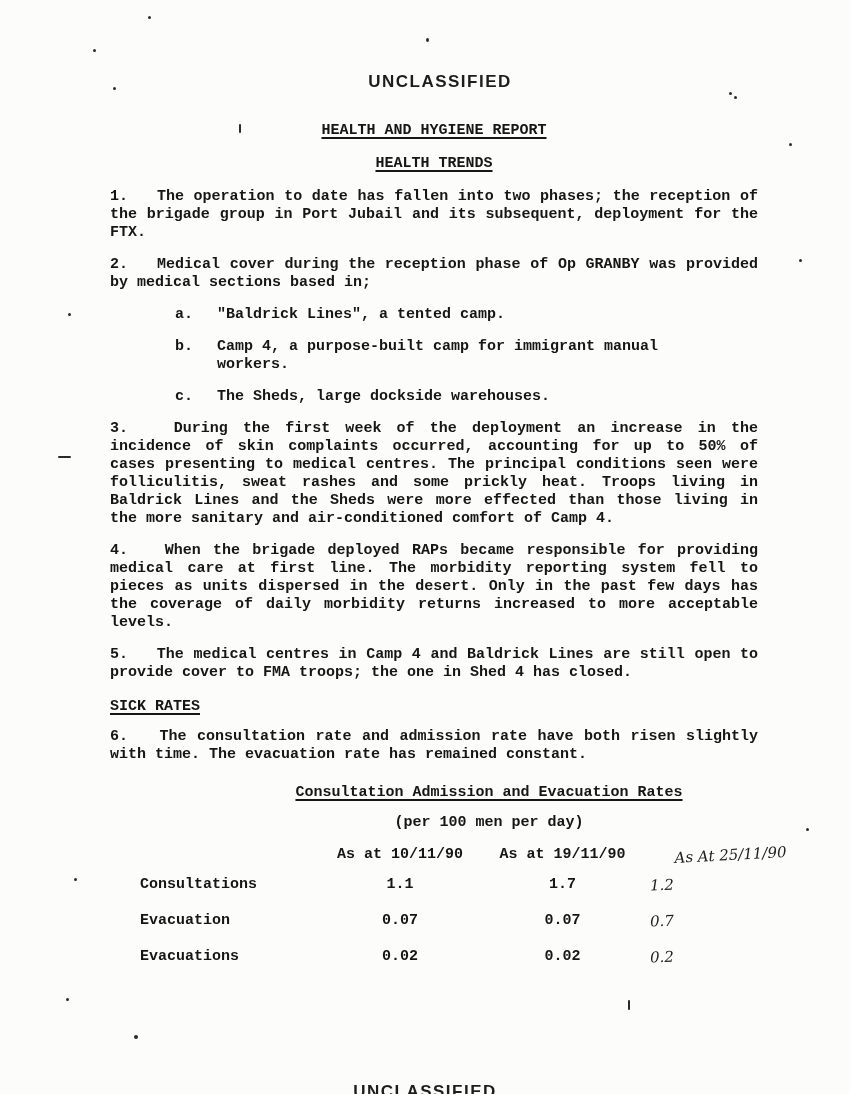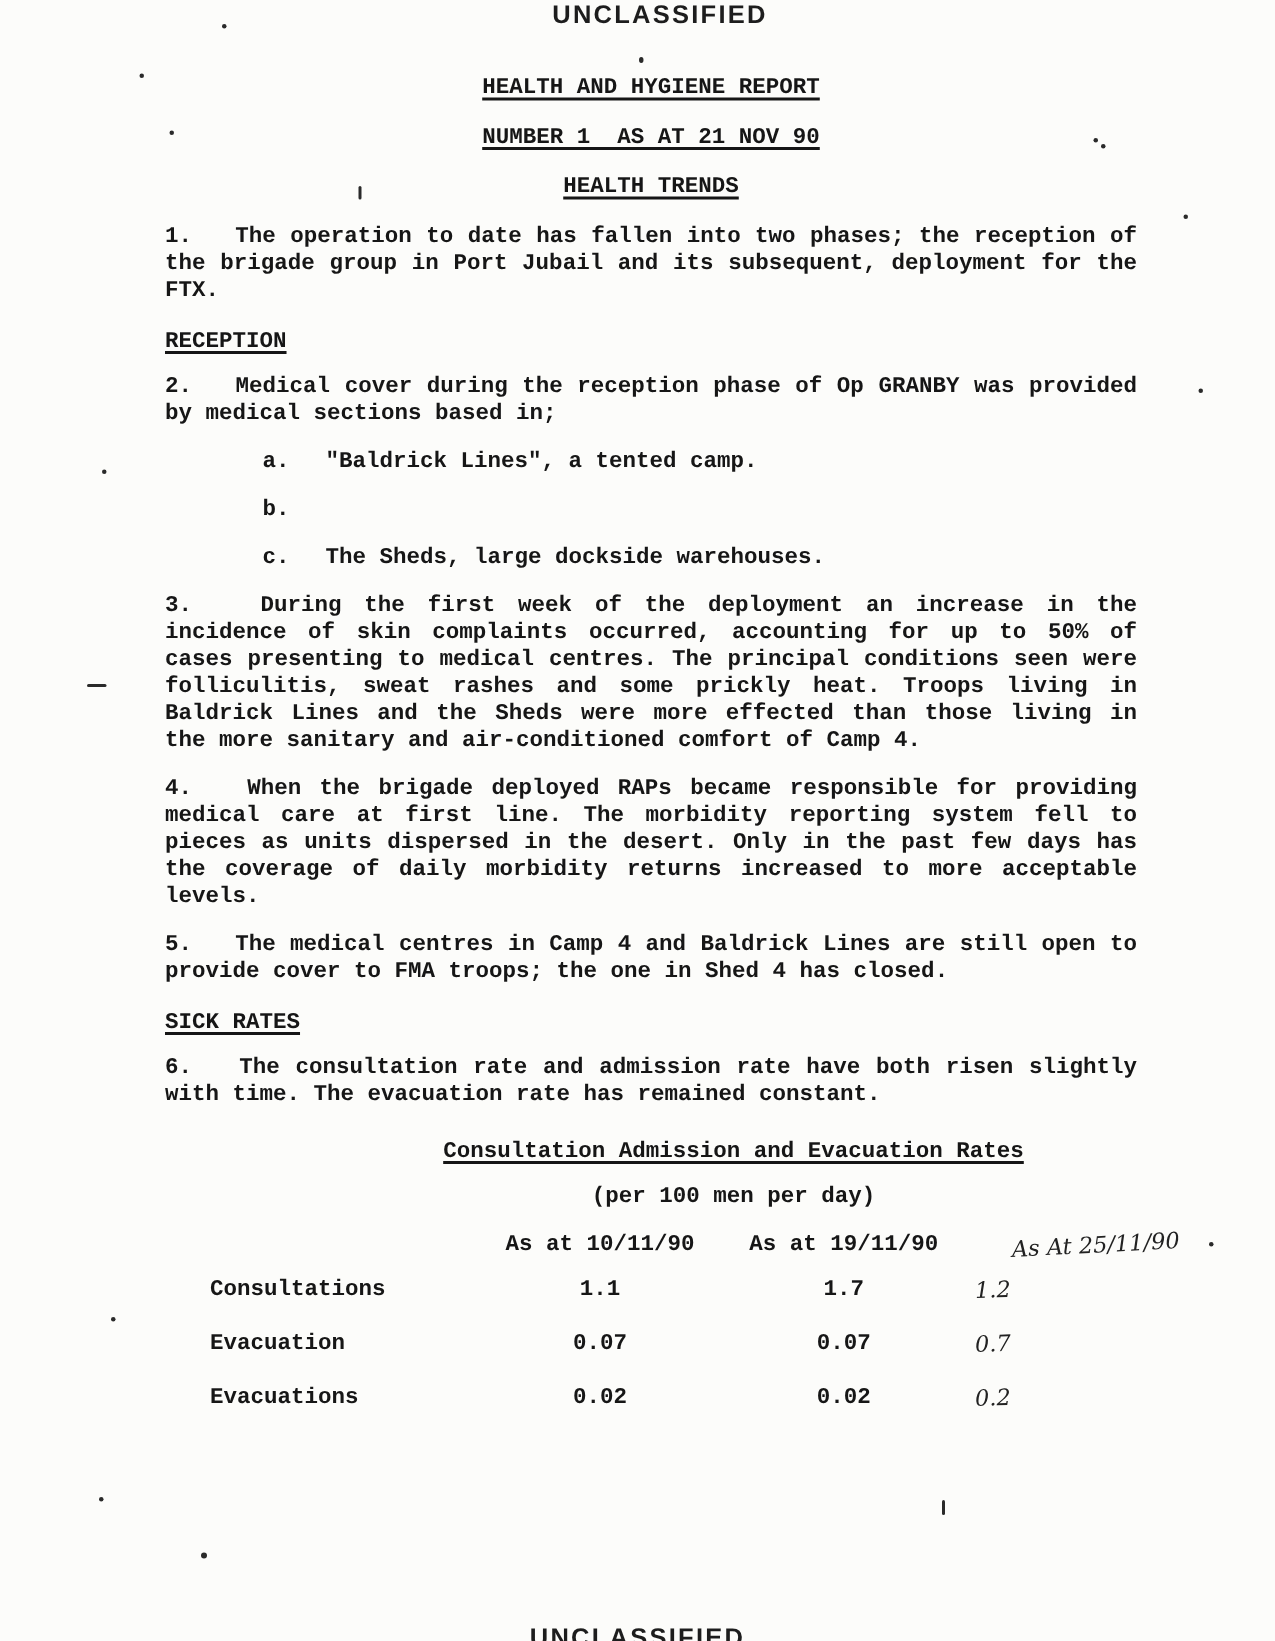--- a/index.html
+++ b/index.html
@@ -5,21 +5,21 @@
   * { margin:0; padding:0; box-sizing:border-box; }
   html,body { width:850px; height:1094px; }
   body {
     position:relative;
     overflow:hidden;
     background:#fcfcfa;
     font-family:"Liberation Mono","DejaVu Sans Mono",monospace;
     color:#161616;
     -webkit-font-smoothing:antialiased;
   }
-  .page { position:absolute; inset:0; }
+  .page { position:absolute; inset:0; padding-top:72px; }
 
   .classification-top {
     text-align:center;
     font-family:"Liberation Sans","DejaVu Sans",sans-serif;
     font-size:17px; font-weight:600; letter-spacing:1.5px; color:#1d1d1d;
     margin-bottom:30px; padding-left:30px;
   }
   .classification-bottom {
     position:absolute; left:0; right:0; top:1082px;
     text-align:center;
@@ -64,37 +64,36 @@
 <body>
 
 <div class="page">
 
   <div class="classification-top">UNCLASSIFIED</div>
 
   <div class="doc">
 
     <div class="title-block">
       <div class="title-line u">HEALTH AND HYGIENE REPORT</div>
-      <div class="title-line u">NUMBER 1&nbsp; AS AT 21 NOV 90</div>
       <div class="title-line u">HEALTH TRENDS</div>
     </div>
 
     <p class="para">1.&nbsp;&nbsp; The operation to date has fallen into two phases; the reception of the brigade group in Port Jubail and its subsequent, deployment for the FTX.</p>
 
-    <div class="heading u">RECEPTION</div>
 
     <p class="para">2.&nbsp;&nbsp; Medical cover during the reception phase of Op GRANBY was provided by medical sections based in;</p>
 
     <div class="sublist">
       <div class="subitem">
         <span class="lbl">a.</span>
         <span class="txt">"Baldrick Lines", a tented camp.</span>
       </div>
       <div class="subitem">
         <span class="lbl">b.</span>
+        <span class="txt">Camp 4, a purpose-built camp for immigrant manual workers.</span>
       </div>
       <div class="subitem">
         <span class="lbl">c.</span>
         <span class="txt">The Sheds, large dockside warehouses.</span>
       </div>
     </div>
 
     <p class="para">3.&nbsp;&nbsp; During the first week of the deployment an increase in the incidence of skin complaints occurred, accounting for up to 50% of cases presenting to medical centres. The principal conditions seen were folliculitis, sweat rashes and some prickly heat. Troops living in Baldrick Lines and the Sheds were more effected than those living in the more sanitary and air-conditioned comfort of Camp 4.</p>
 
 

